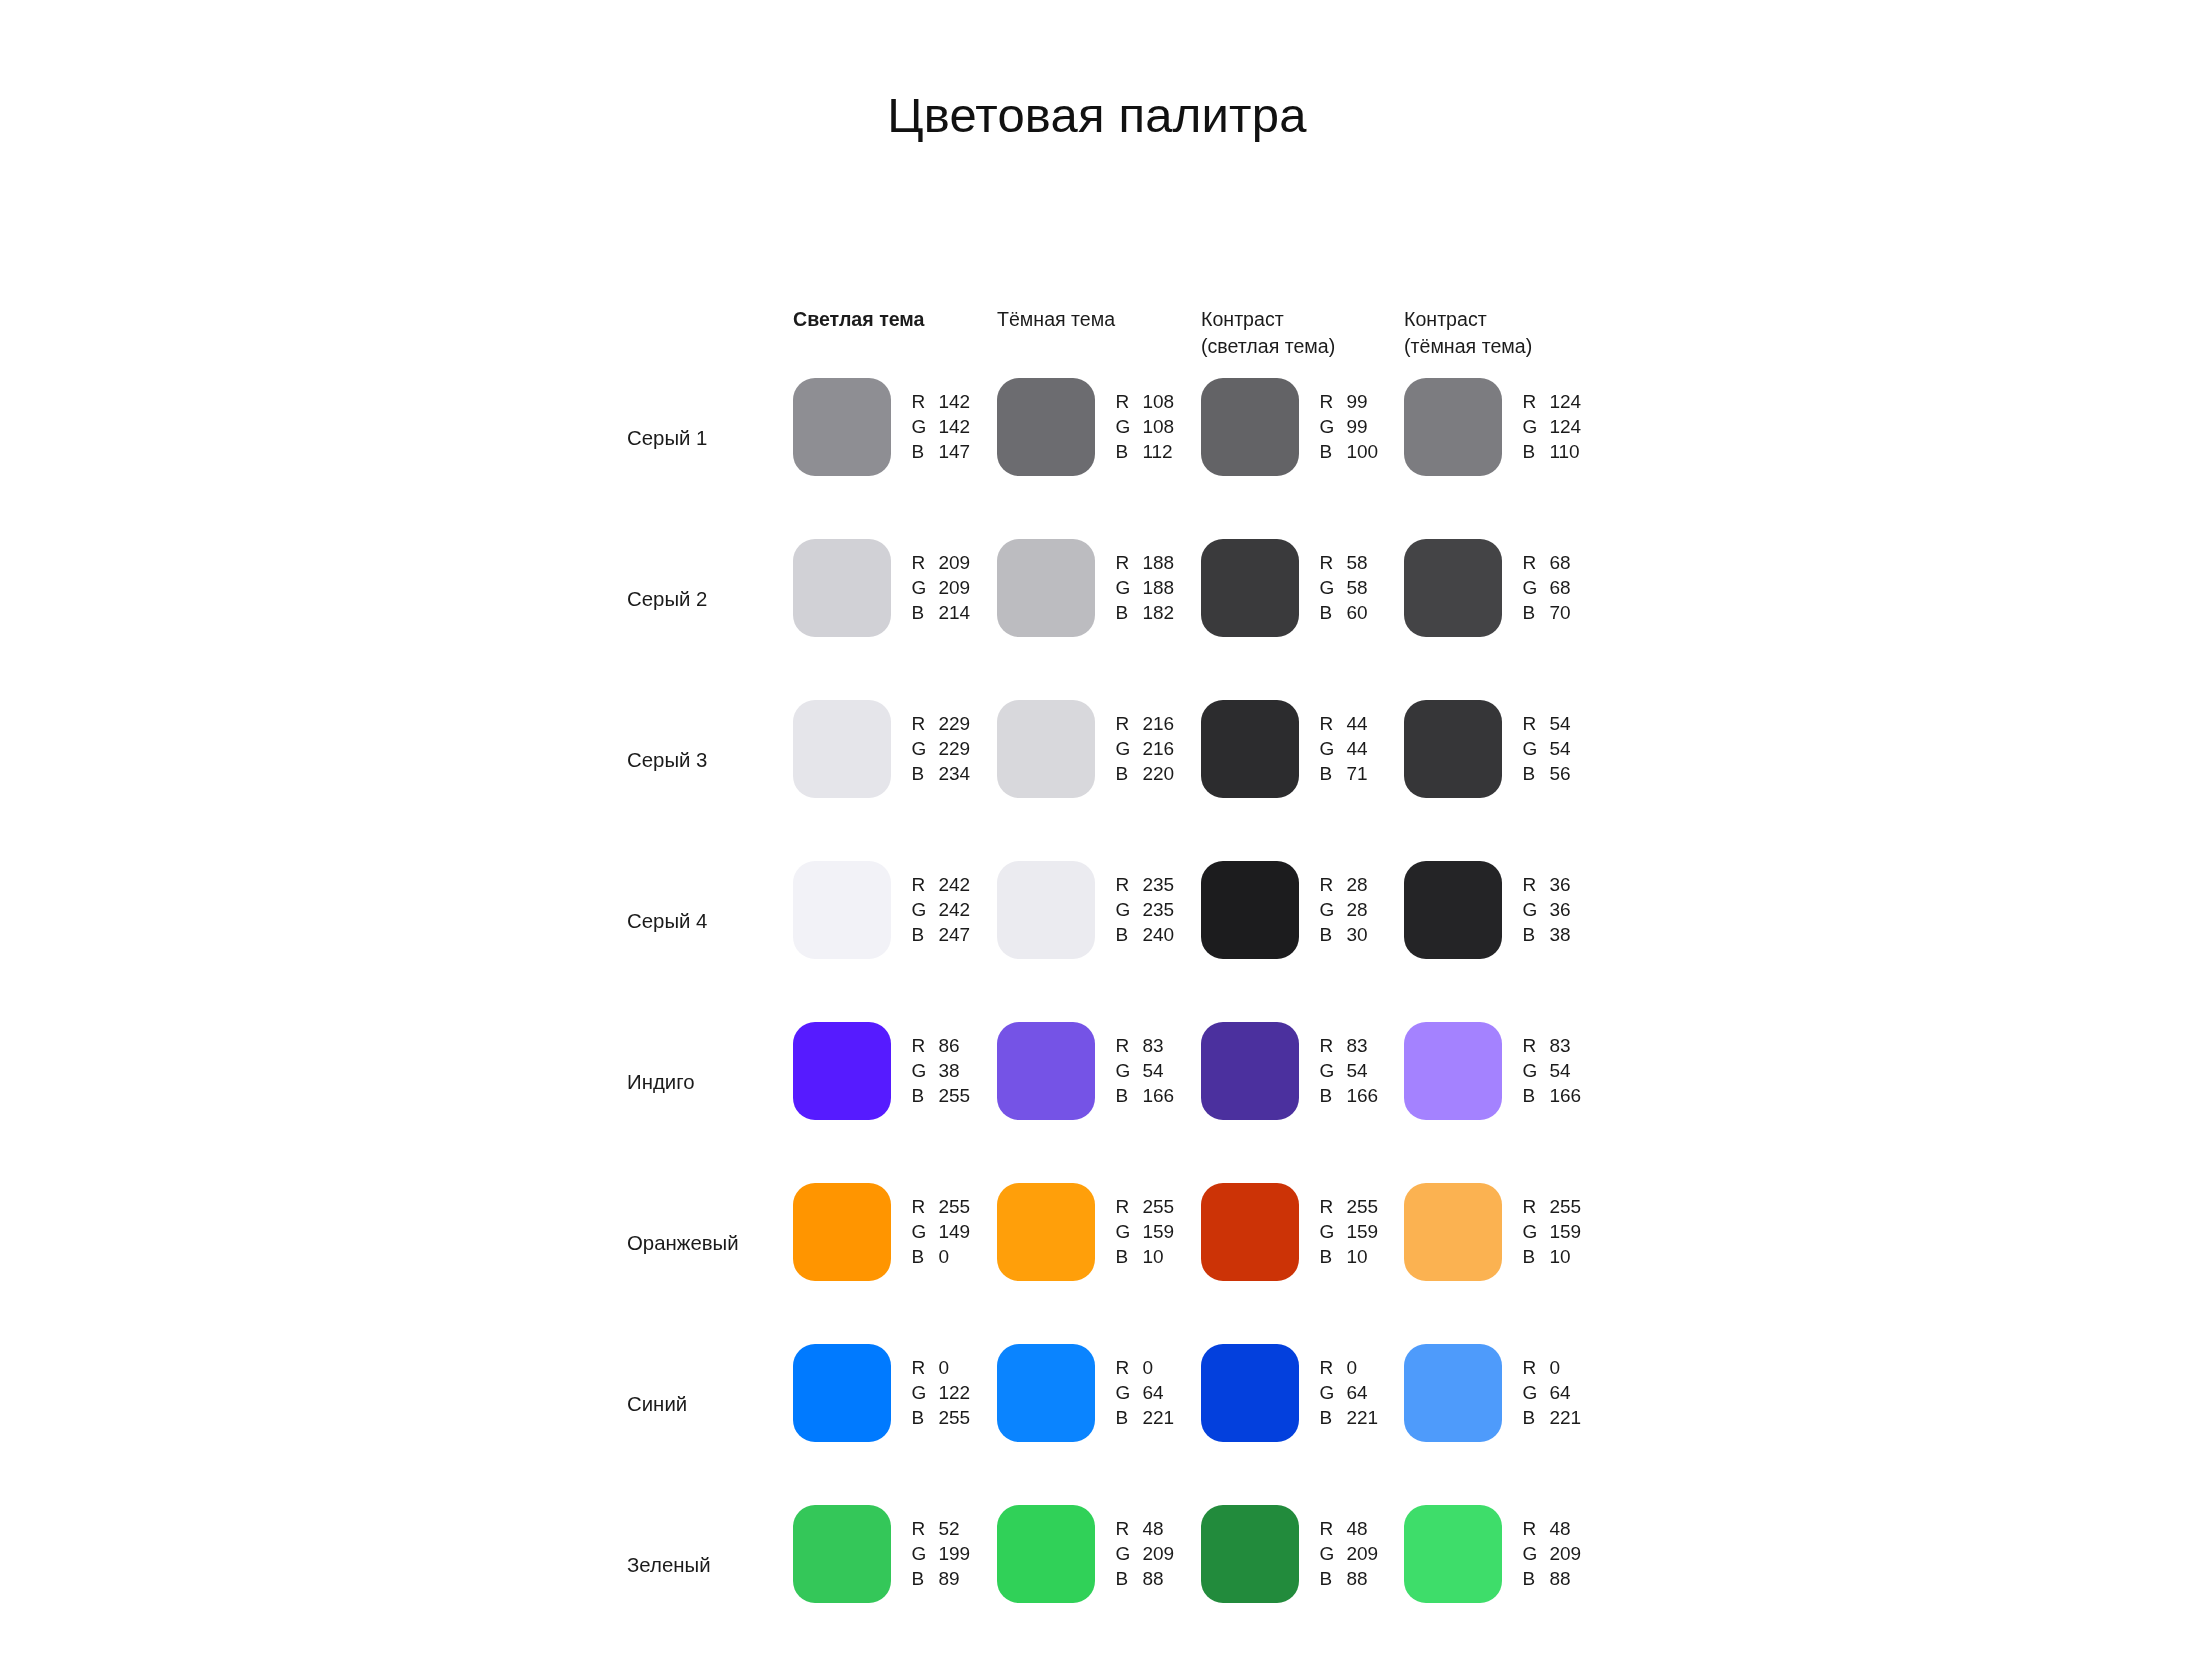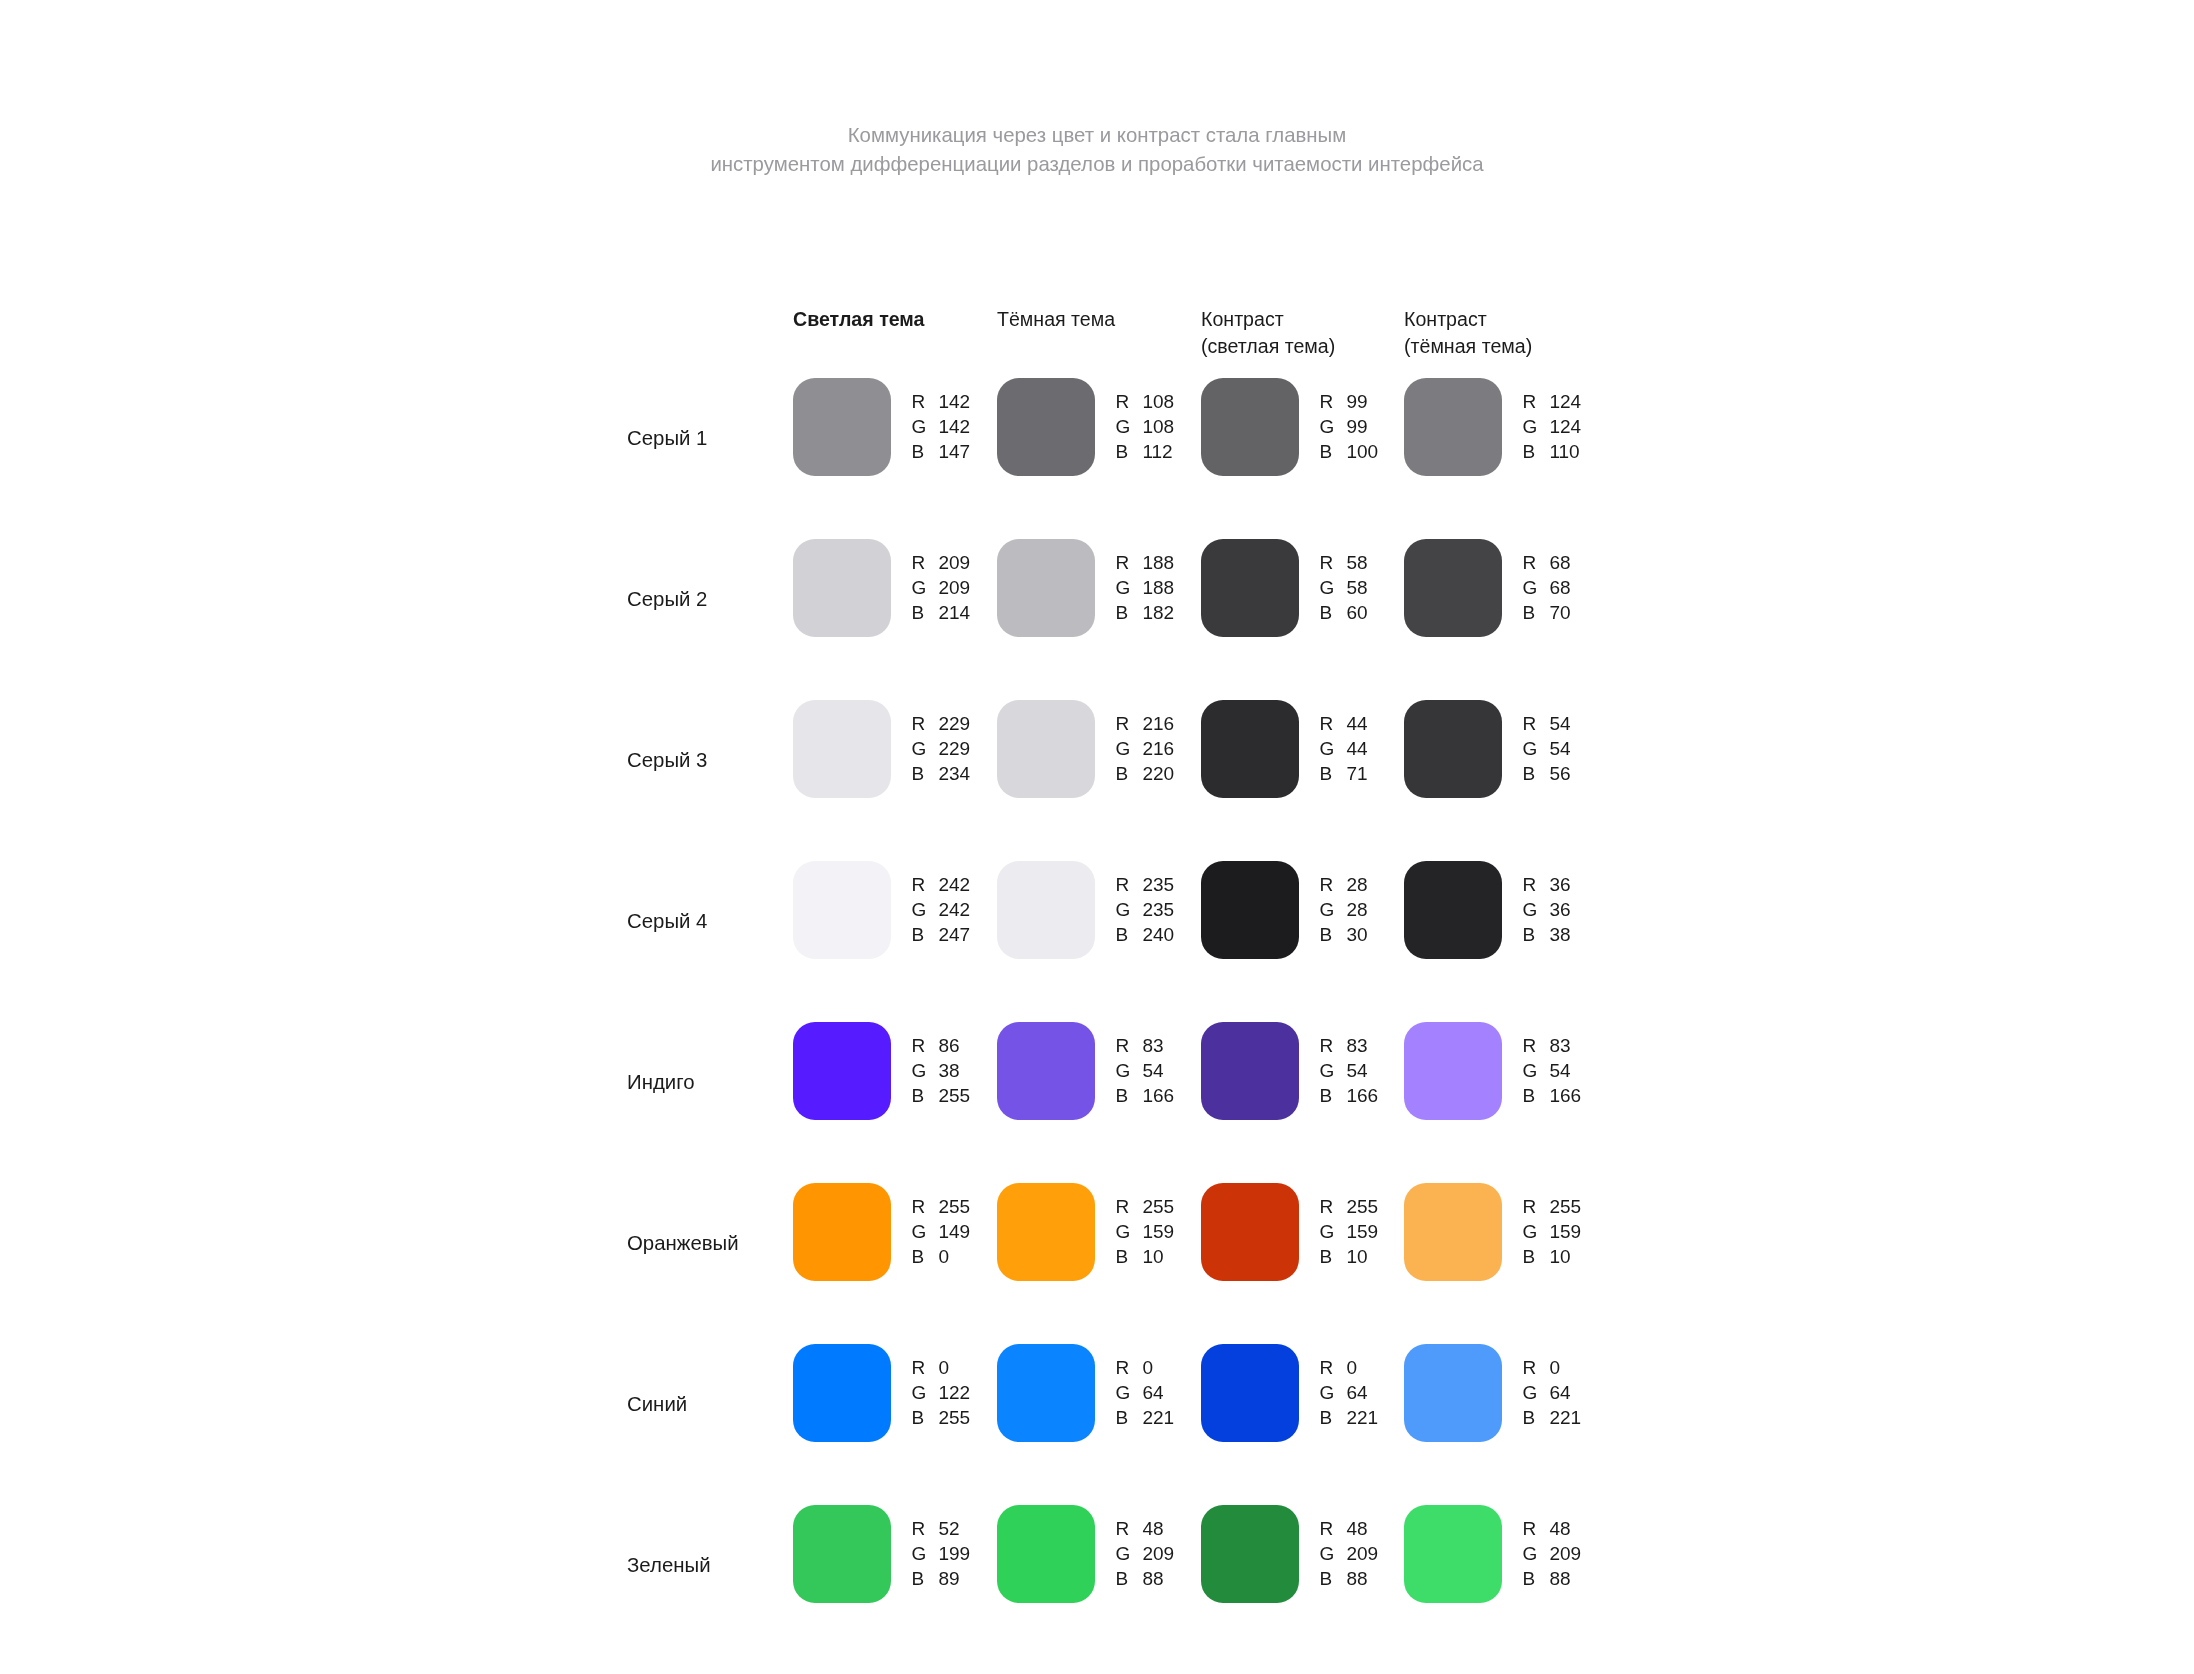--- a/index.html
+++ b/index.html
@@ -116,22 +116,21 @@
   .rgb-val {
     flex: 0 0 auto;
   }
 </style>
 </head>
 <body>
 
 <div class="page">
 
   <div class="header">
-    <p class="page-subtitle">Коммуникация через цвет и контраст стала главным
-инструментом дифференциации разделов и проработки читаемости интерфейса</p>
+    <h1 class="page-title">Цветовая палитра</h1>
   </div>
 
   <div class="palette">
     <div class="col-headers">
         <div class="col-header" style="left: 166px; font-weight: bold;">Светлая тема</div>
         <div class="col-header" style="left: 370px;">Тёмная тема</div>
         <div class="col-header" style="left: 574px;">Контраст
 (светлая тема)</div>
         <div class="col-header" style="left: 777px;">Контраст
 (тёмная тема)</div>

